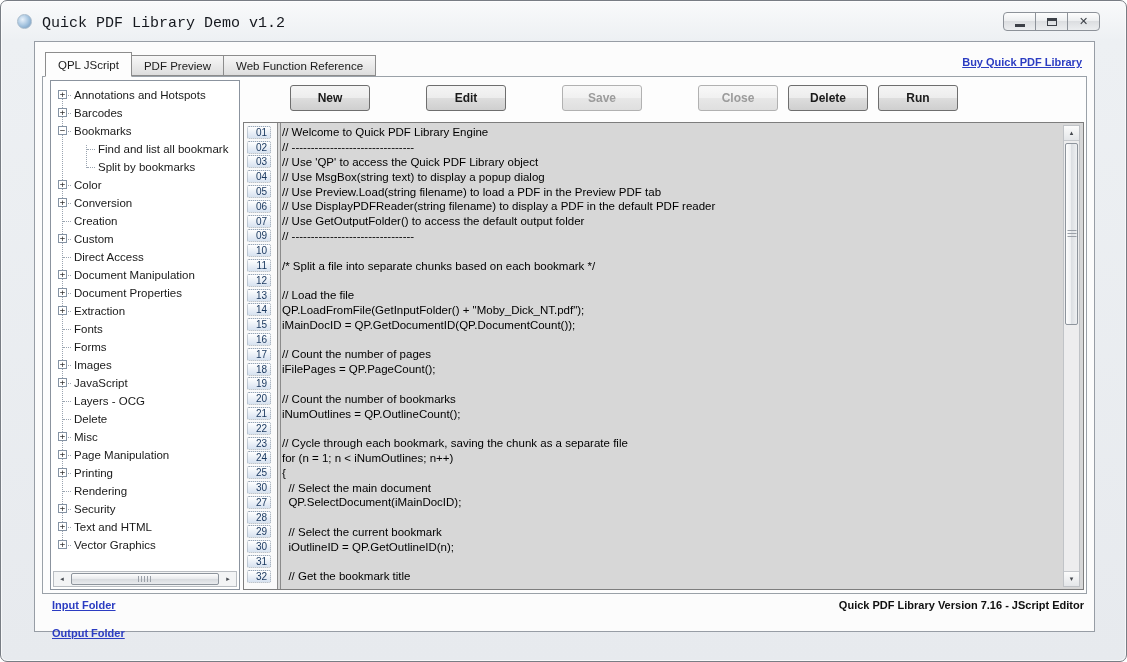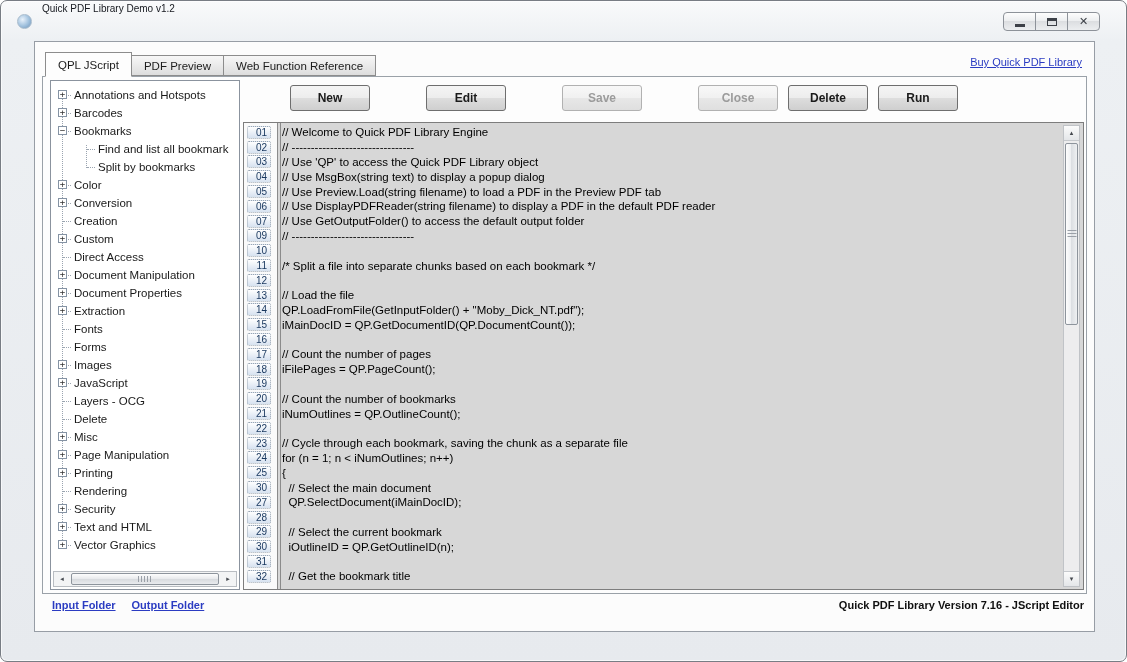--- a/index.html
+++ b/index.html
@@ -6,40 +6,40 @@
   *{box-sizing:border-box;font-family:"Liberation Sans","DejaVu Sans",sans-serif;}
 
   .window{position:relative;width:1127px;height:662px;border:1px solid #787d84;border-radius:7px;
     background:linear-gradient(180deg,#f9fafb 0%,#edf0f3 6%,#e7eaee 100%);
     box-shadow:inset 0 0 0 1px rgba(255,255,255,.65);overflow:hidden;}
 
   
   .titlebar{position:absolute;left:0;top:0;right:0;height:40px;}
   .app-icon{position:absolute;left:16px;top:13px;width:15px;height:15px;border-radius:50%;
     background:radial-gradient(circle at 35% 35%,#e8f1fa,#9fc0dd 55%,#6d90b5);border:1px solid #a9bccd;}
-  .win-title{position:absolute;left:41px;top:2px;font-size:10px;color:#15181e;}
+  .win-title{position:absolute;left:41px;top:14px;font-size:15px;color:#15181e;font-family:Liberation Mono, monospace;}
   .win-controls{position:absolute;right:26px;top:11px;display:flex;}
   .wbtn{width:33px;height:19px;margin-left:-1px;border:1px solid #8d9299;cursor:default;
     background:linear-gradient(#fdfdfd,#ebedef 50%,#dcdee1 50%,#eceef0);
     display:flex;align-items:center;justify-content:center;padding:0;}
   .wbtn:first-child{border-radius:4px 0 0 4px;}
   .wbtn:last-child{border-radius:0 4px 4px 0;}
   .glyph-min{width:10px;height:3px;background:#3c4047;margin-top:7px;}
   .glyph-max{width:10px;height:8px;border:1px solid #3c4047;border-top-width:3px;background:transparent;}
   .glyph-close{font-size:11px;font-weight:700;color:#3c4047;line-height:1;}
 
   
   .main{position:absolute;left:33px;top:40px;width:1061px;height:591px;background:#fcfcfc;border:1px solid #979da5;}
 
   .tabs{position:absolute;left:11px;top:10px;display:flex;align-items:flex-end;z-index:5;}
   .tab{height:21px;padding:0 12px;font-size:11.5px;color:#1c1c1c;display:flex;align-items:center;
     background:linear-gradient(#f7f7f7,#dddddd);border:1px solid #8c8c8c;margin-left:-1px;white-space:nowrap;}
   .tab.active{height:25px;margin-bottom:-1px;background:#fdfdfd;border-bottom:1px solid #fdfdfd;z-index:6;}
 
-  .buy-link{position:absolute;right:12px;top:14px;font-size:11px;font-weight:400;color:#2b3cc2;
+  .buy-link{position:absolute;right:12px;top:14px;font-size:11px;font-weight:700;color:#2b3cc2;
     text-decoration:underline;cursor:pointer;}
 
   .tabpage{position:absolute;left:7px;top:34px;width:1045px;height:518px;border:1px solid #9aa1a8;background:#fdfdfd;}
 
   
   .tree{position:absolute;left:7px;top:3px;width:190px;height:510px;border:1px solid #8b939e;background:#fff;overflow:hidden;}
   .tree-list{position:absolute;left:3px;top:5px;right:1px;height:472px;overflow:hidden;}
   .trunk{position:absolute;border-left:1px dotted #9aa4b0;}
   .trunk.root{left:8px;top:9px;height:451px;}
   .trunk.sub{left:32px;top:59px;height:23px;}
@@ -85,21 +85,21 @@
   .vs-up,.vs-down{position:absolute;left:0;right:0;height:15px;display:flex;align-items:center;justify-content:center;
     font-size:7px;color:#45494f;background:linear-gradient(#fbfbfb,#e4e6e9);cursor:default;}
   .vs-up{top:0;border-bottom:1px solid #c6c9cd;}
   .vs-down{bottom:0;border-top:1px solid #c6c9cd;}
   .vs-thumb{position:absolute;left:1px;right:1px;top:17px;height:182px;border:1px solid #8d949c;border-radius:2px;
     background:linear-gradient(90deg,#fdfdfd,#ebedf0 50%,#dcdfe3 50%,#eef0f2);cursor:default;}
   .vs-thumb::after{content:"";position:absolute;left:50%;top:50%;transform:translate(-50%,-50%);
     width:9px;height:8px;background:repeating-linear-gradient(180deg,#9aa0a8 0 1px,transparent 1px 3px);}
 
   
-  .footer-links{position:absolute;left:17px;top:557px;display:flex;gap:16px;}
+  .footer-links{position:absolute;left:17px;top:557px;display:flex;gap:16px;flex-direction:column;}
   .flink{font-size:11px;font-weight:700;color:#2b3cc2;text-decoration:underline;cursor:pointer;}
   .status{position:absolute;right:10px;top:557px;font-size:11px;font-weight:700;color:#101010;}
 </style>
 </head>
 <body>
 
 <div class="window">
 
   <div class="titlebar">
     <div class="app-icon"></div>

